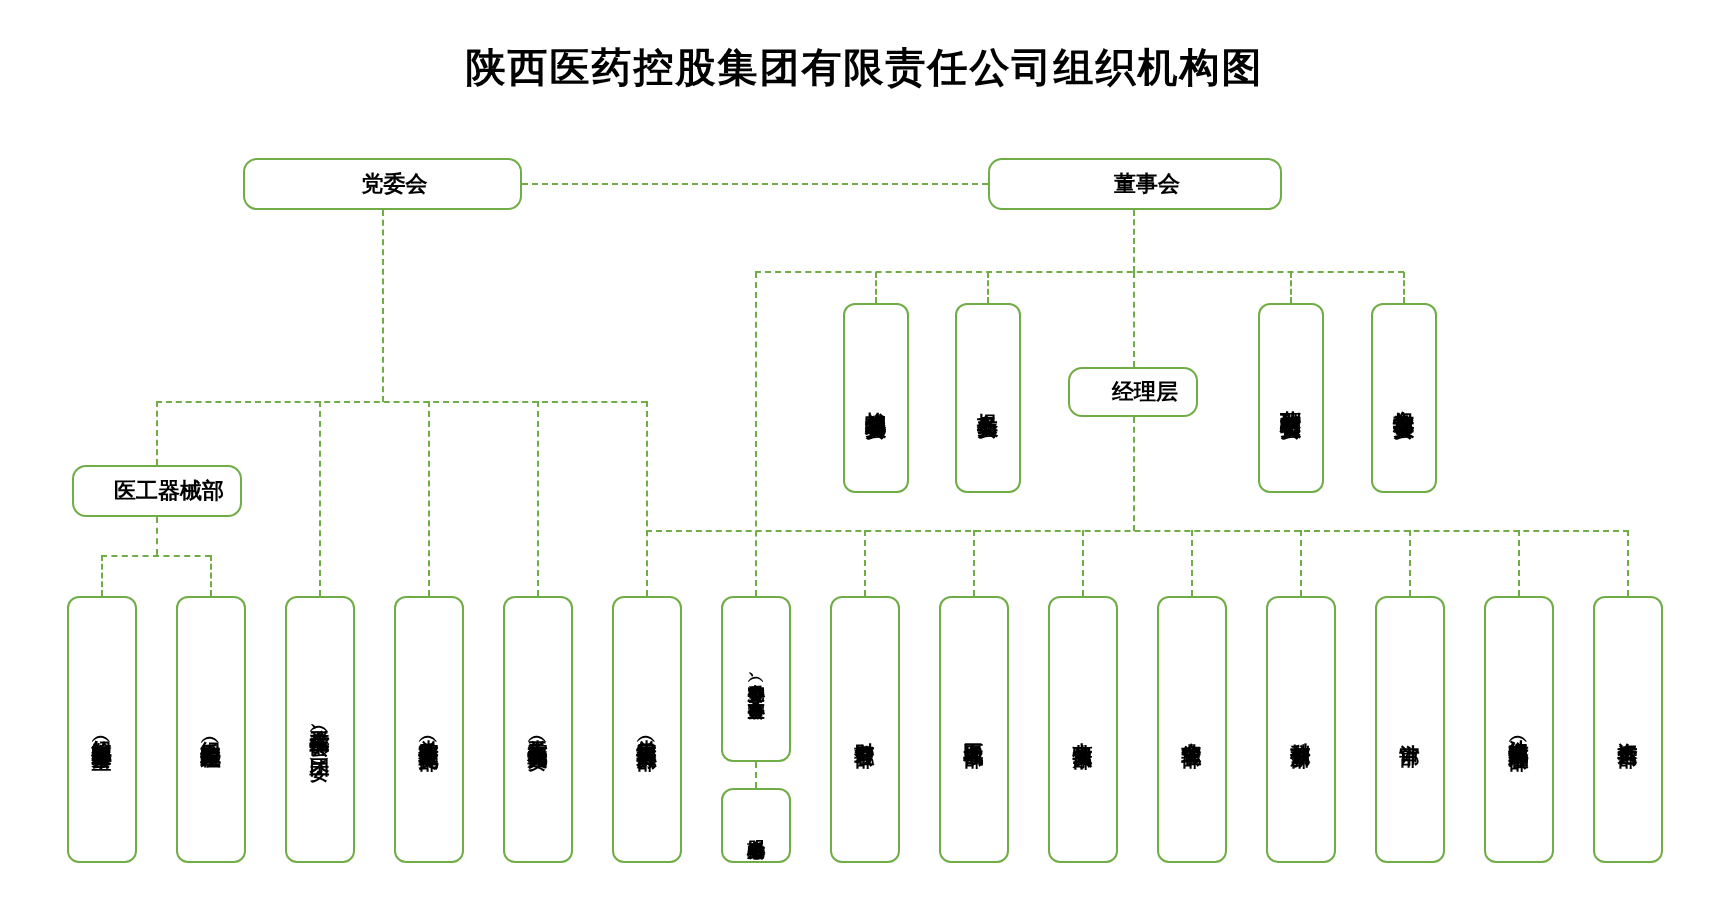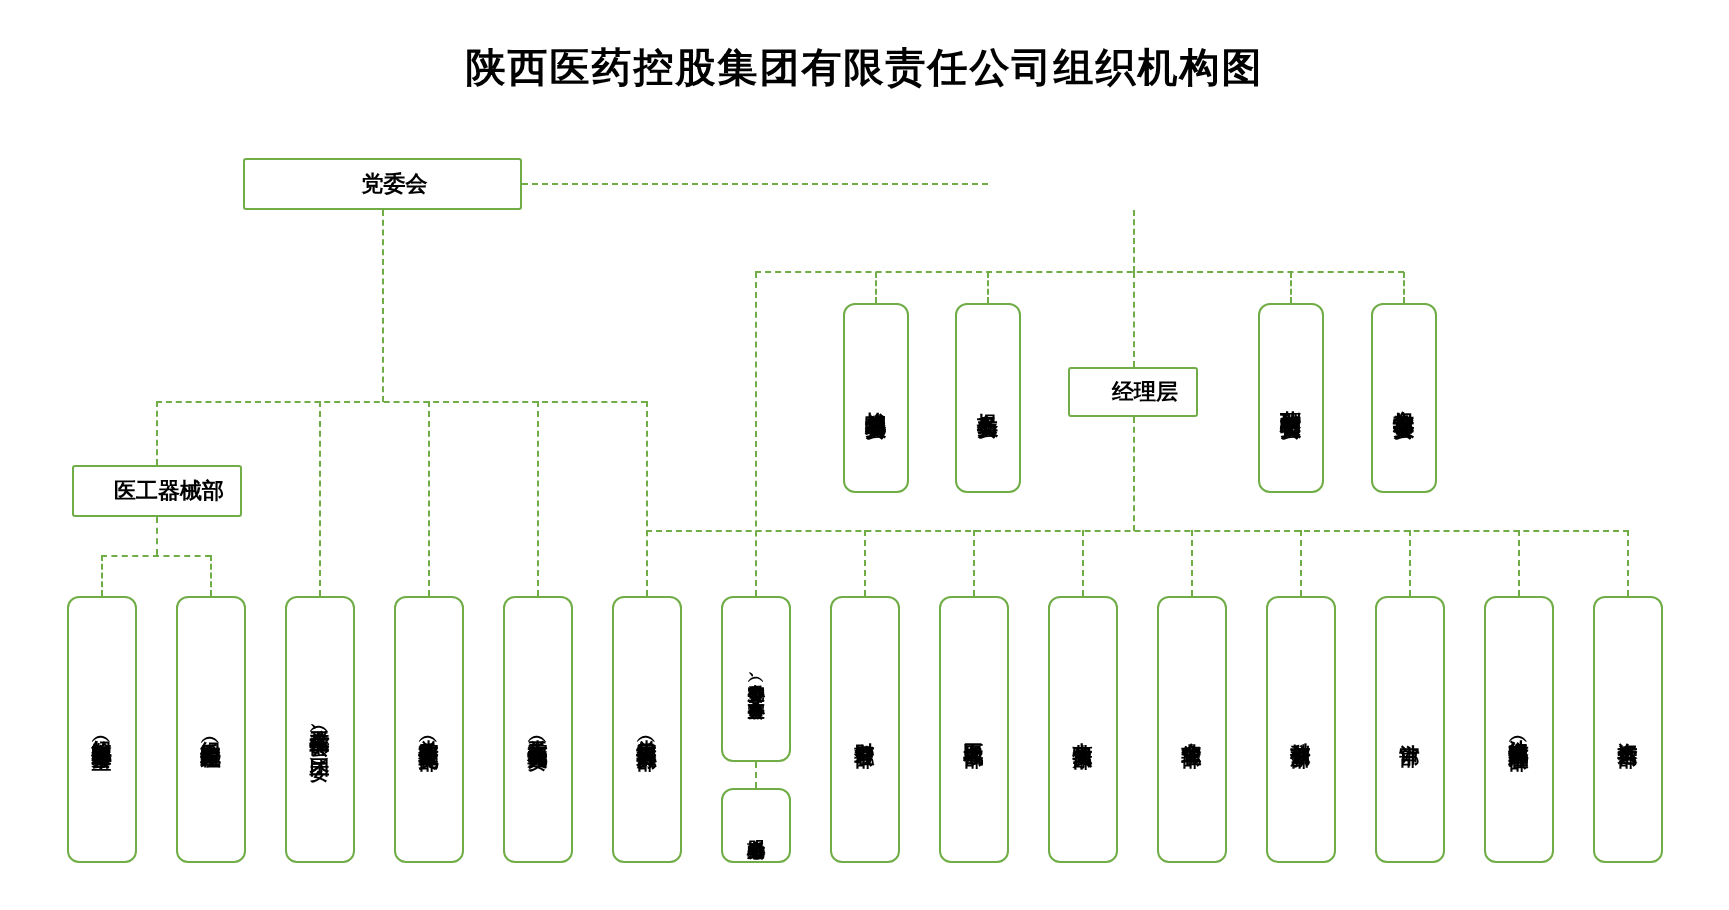--- a/index.html
+++ b/index.html
@@ -7,21 +7,21 @@
   html,body { background:#fff; }
   body { font-family:"Liberation Sans","DejaVu Sans",sans-serif; }
   .canvas { position:relative; width:1729px; height:910px; background:var(--bg); overflow:hidden; }
   .title { position:absolute; left:0; top:40px; width:100%; text-align:center;
            font-size:40px; font-weight:800; color:var(--ink); letter-spacing:2px; }
   .hl { position:absolute; border-top:2px dashed var(--green); height:0; }
   .vl { position:absolute; border-left:2px dashed var(--green); width:0; }
   .box { position:absolute; border:2.5px solid var(--green); border-radius:10px; background:#fff;
          display:flex; align-items:center; justify-content:center;
          color:var(--ink); font-weight:600; font-size:22px; }
-  .wide { border-radius:3px;padding-left:24px; }
+  .wide { border-radius:14px;padding-left:24px; }
   .tall { border-radius:12px; }
   .vt { writing-mode:vertical-rl; text-orientation:mixed; max-height:calc(100% - 12px);
         line-height:1.1; letter-spacing:1px; }
   .tall.committee { font-size:21px; }
   .tall.dept { font-size:20px; }
   .tall.office { font-size:17px; }
   .tall.office .vt { line-height:1.15; letter-spacing:0; }
   .tall.logi { font-size:18px; }
   .tall.logi .vt { line-height:1.15; letter-spacing:0; }
 </style>
@@ -60,20 +60,23 @@
   <div class="vl" style="left:1082px;top:530px;height:66px;"></div>
   <div class="vl" style="left:1191px;top:530px;height:66px;"></div>
   <div class="vl" style="left:1300px;top:530px;height:66px;"></div>
   <div class="vl" style="left:1409px;top:530px;height:66px;"></div>
   <div class="vl" style="left:1518px;top:530px;height:66px;"></div>
   <div class="vl" style="left:1627px;top:530px;height:66px;"></div>
   <div class="vl" style="left:755px;top:762px;height:26px;"></div>
 
   <div class="box wide" style="left:243px;top:158px;width:279px;height:52px;">
     <span>党委会</span>
+  </div>
+  <div class="box wide" style="left:988px;top:158px;width:294px;height:52px;">
+    <span>董事会</span>
   </div>
 
   <div class="box tall committee" style="left:843px;top:303px;width:66px;height:190px;">
     <span class="vt">战略规划委员会</span>
   </div>
   <div class="box tall committee" style="left:955px;top:303px;width:66px;height:190px;">
     <span class="vt">提名委员会</span>
   </div>
   <div class="box tall committee" style="left:1258px;top:303px;width:66px;height:190px;">
     <span class="vt">薪酬与考核委员会</span>

